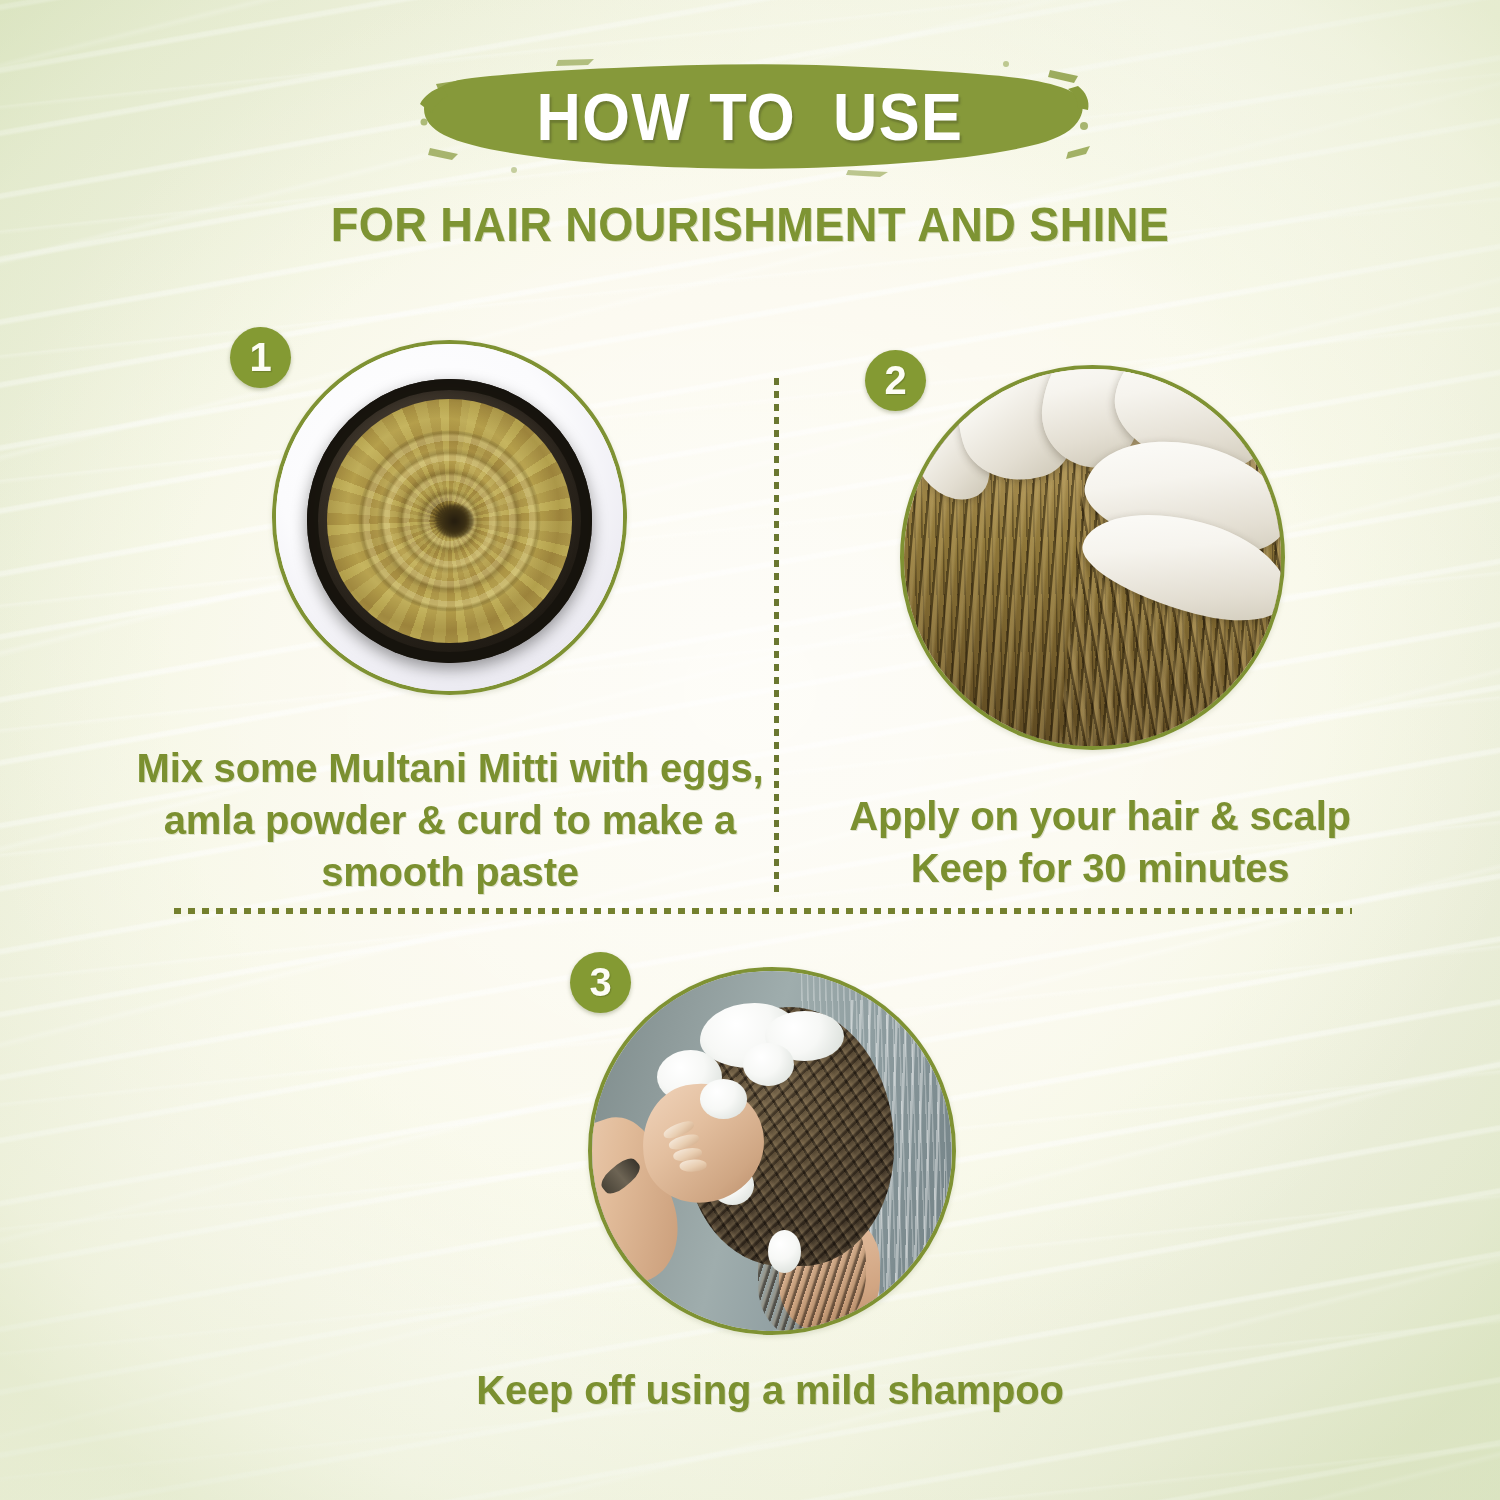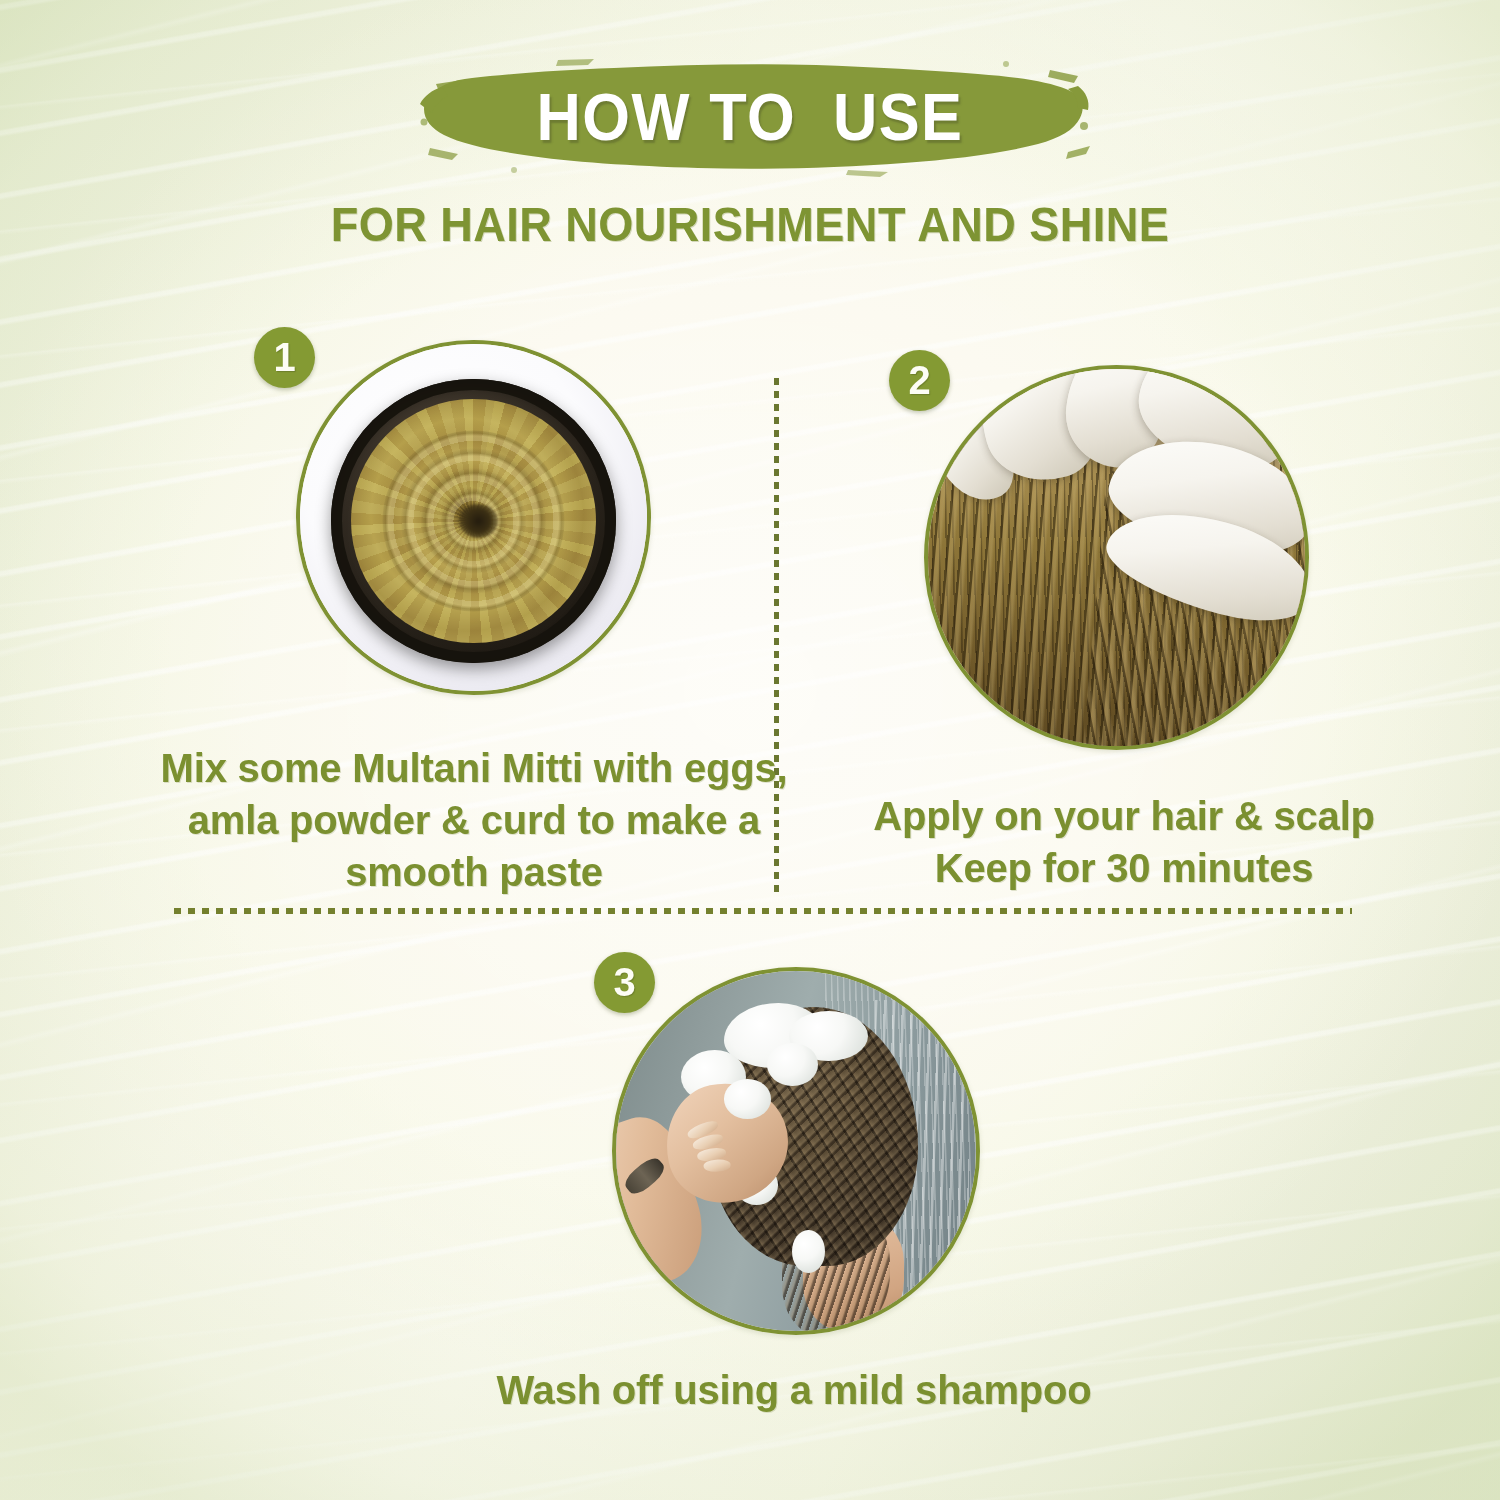--- a/index.html
+++ b/index.html
@@ -10,21 +10,20 @@
     overflow:hidden;
   }
 
   #stage{
     position:relative;
     width:1500px; height:1500px;
     background:
       radial-gradient(ellipse 62% 58% at 50% 44%, #fcfaf0 0%, #fbf9ed 42%, rgba(247,248,230,0.65) 66%, rgba(233,239,212,0.0) 85%),
       linear-gradient(118deg, #e6ecd2 0%, #eff1dd 16%, #f9f8ec 34%, #fbfaf0 52%, #f7f7e8 70%, #eceedb 86%, #e4ead0 100%);
     overflow:hidden;
-    padding-left:24px;
   }
 
   
   .streaks{
     position:absolute; inset:-12%;
     pointer-events:none;
     background-image:
       repeating-linear-gradient(170deg,
         rgba(255,255,255,0) 0px,
         rgba(255,255,255,0) 26px,
@@ -455,16 +454,16 @@
         <div class="hand">
           <div class="finger fi1"></div>
           <div class="finger fi2"></div>
           <div class="finger fi3"></div>
           <div class="finger fi4"></div>
         </div>
         <div class="foam f4"></div>
       </div>
     </div>
     <div class="badge">3</div>
-    <div class="caption">Wash off using a mild shampoo</div>
+    <div class="caption">Keep off using a mild shampoo</div>
   </div>
 
 </div>
 
 </body></html>

